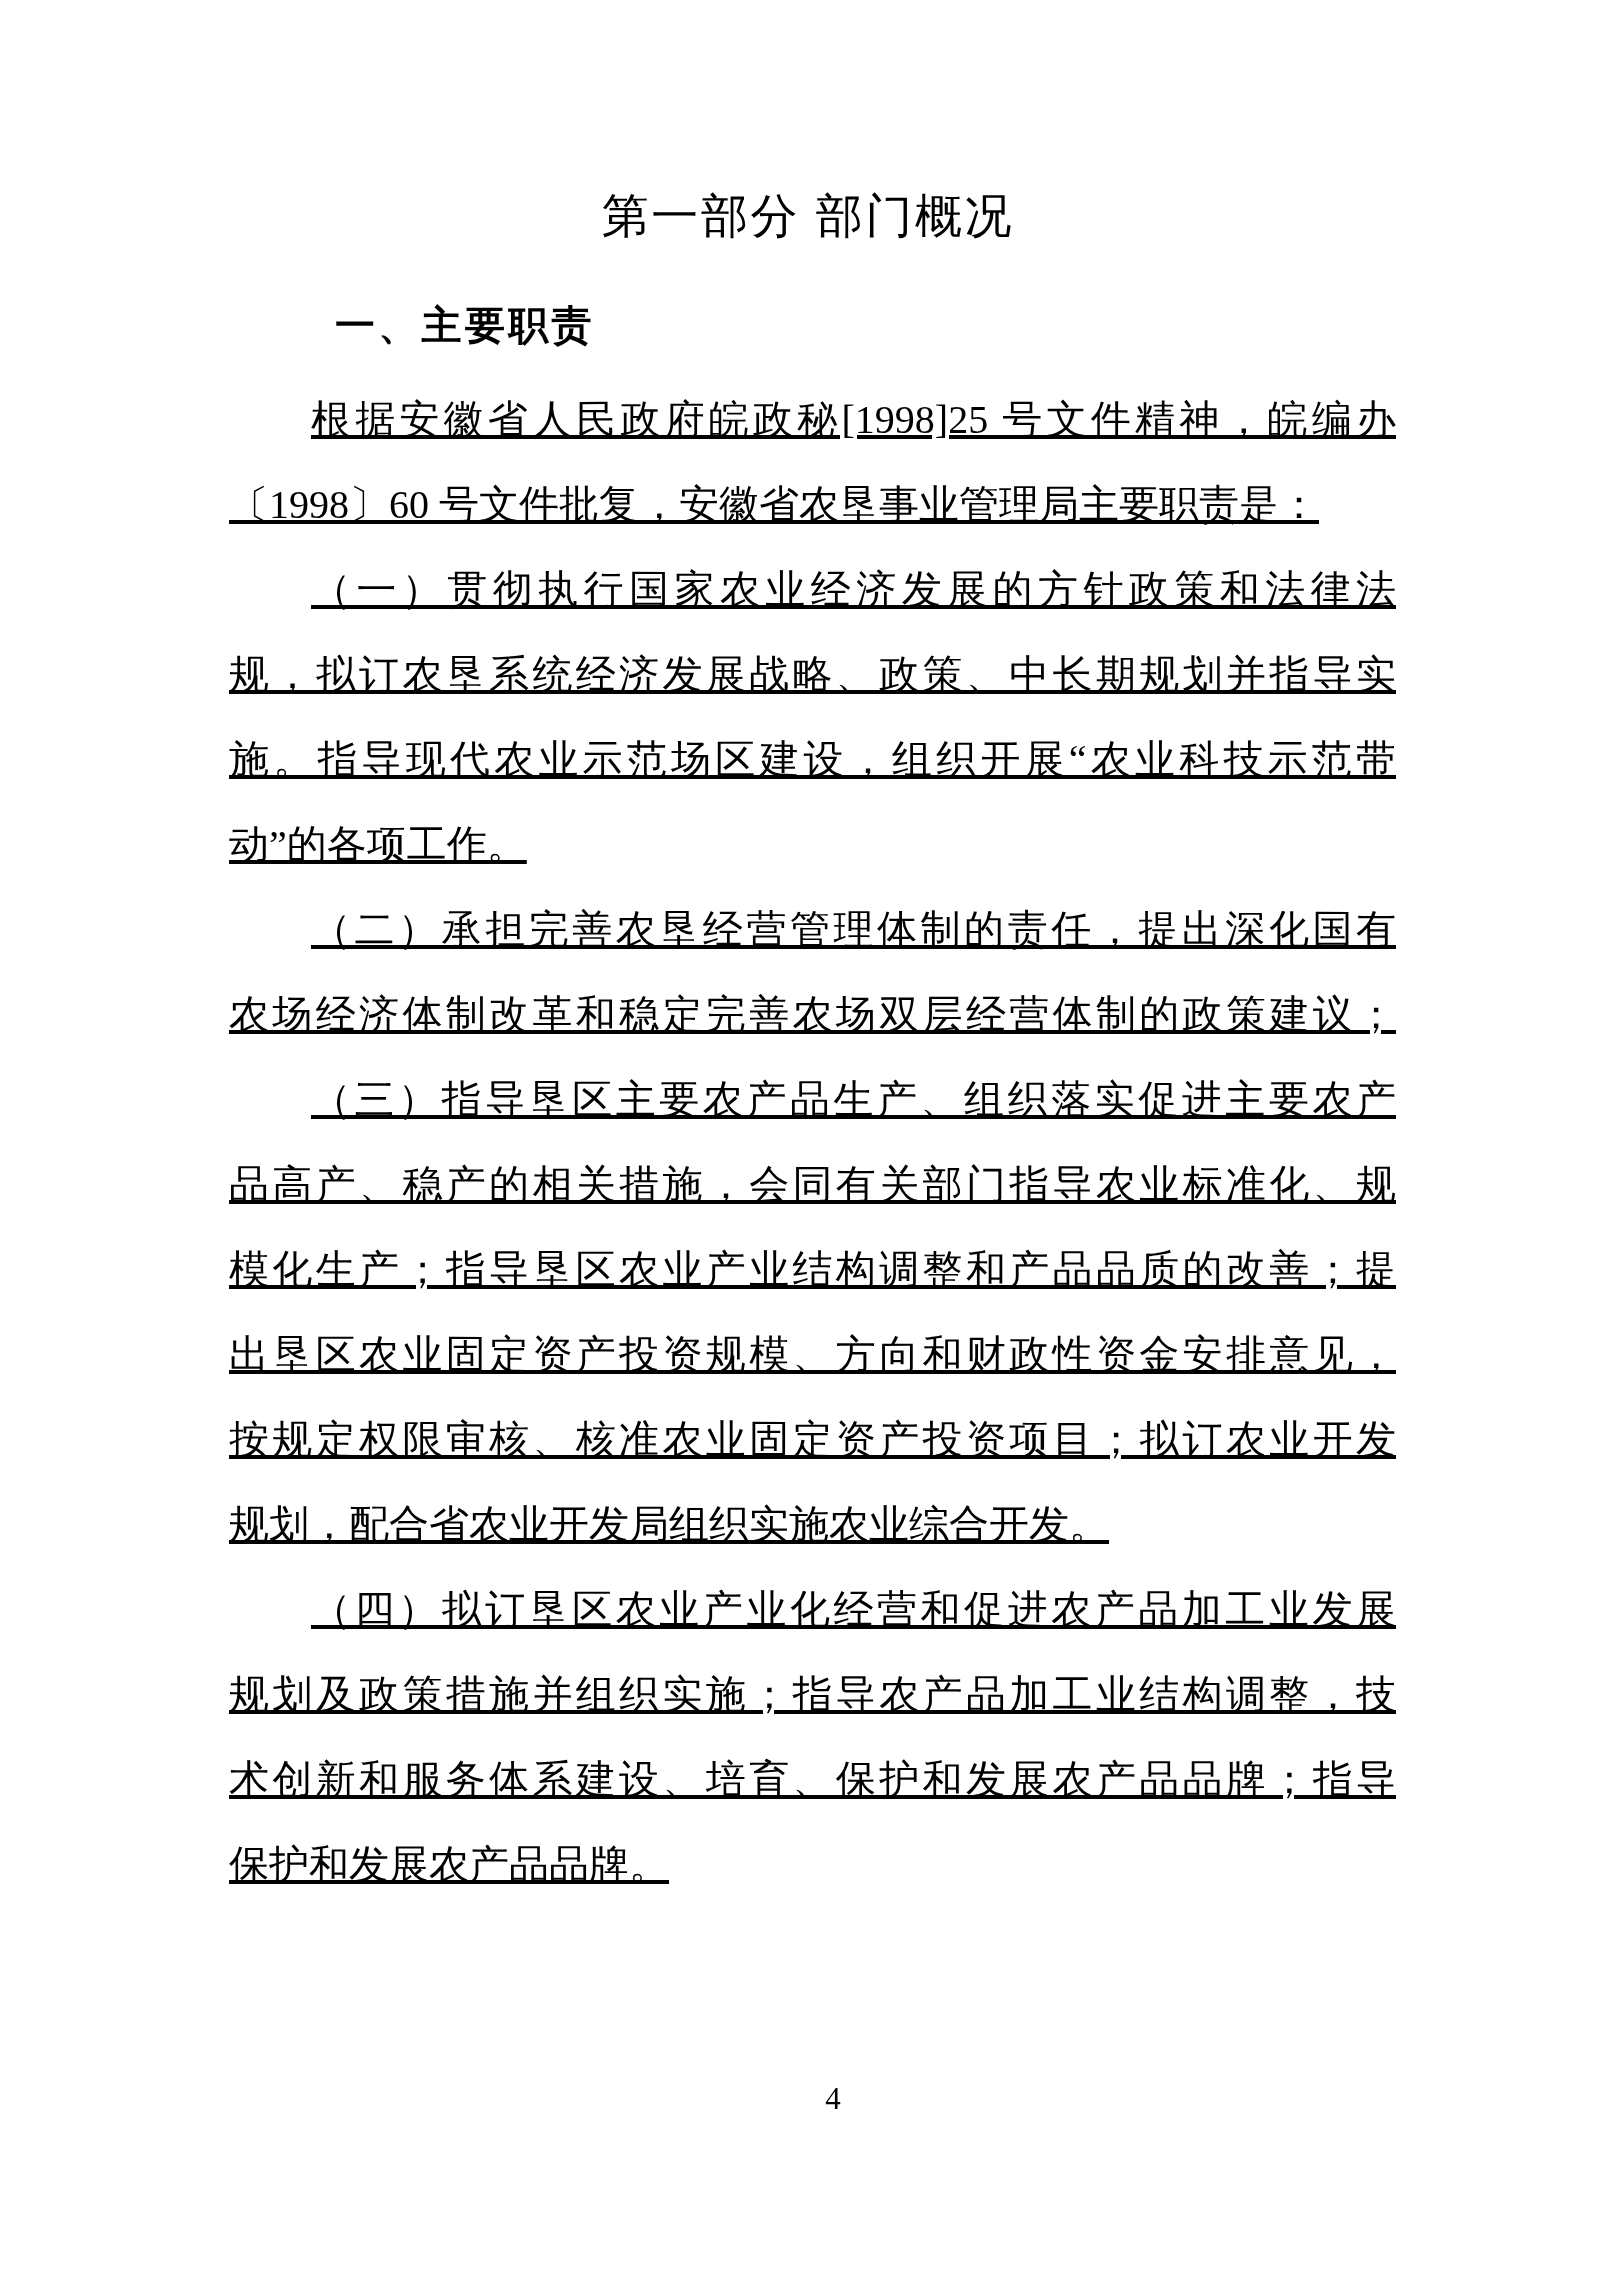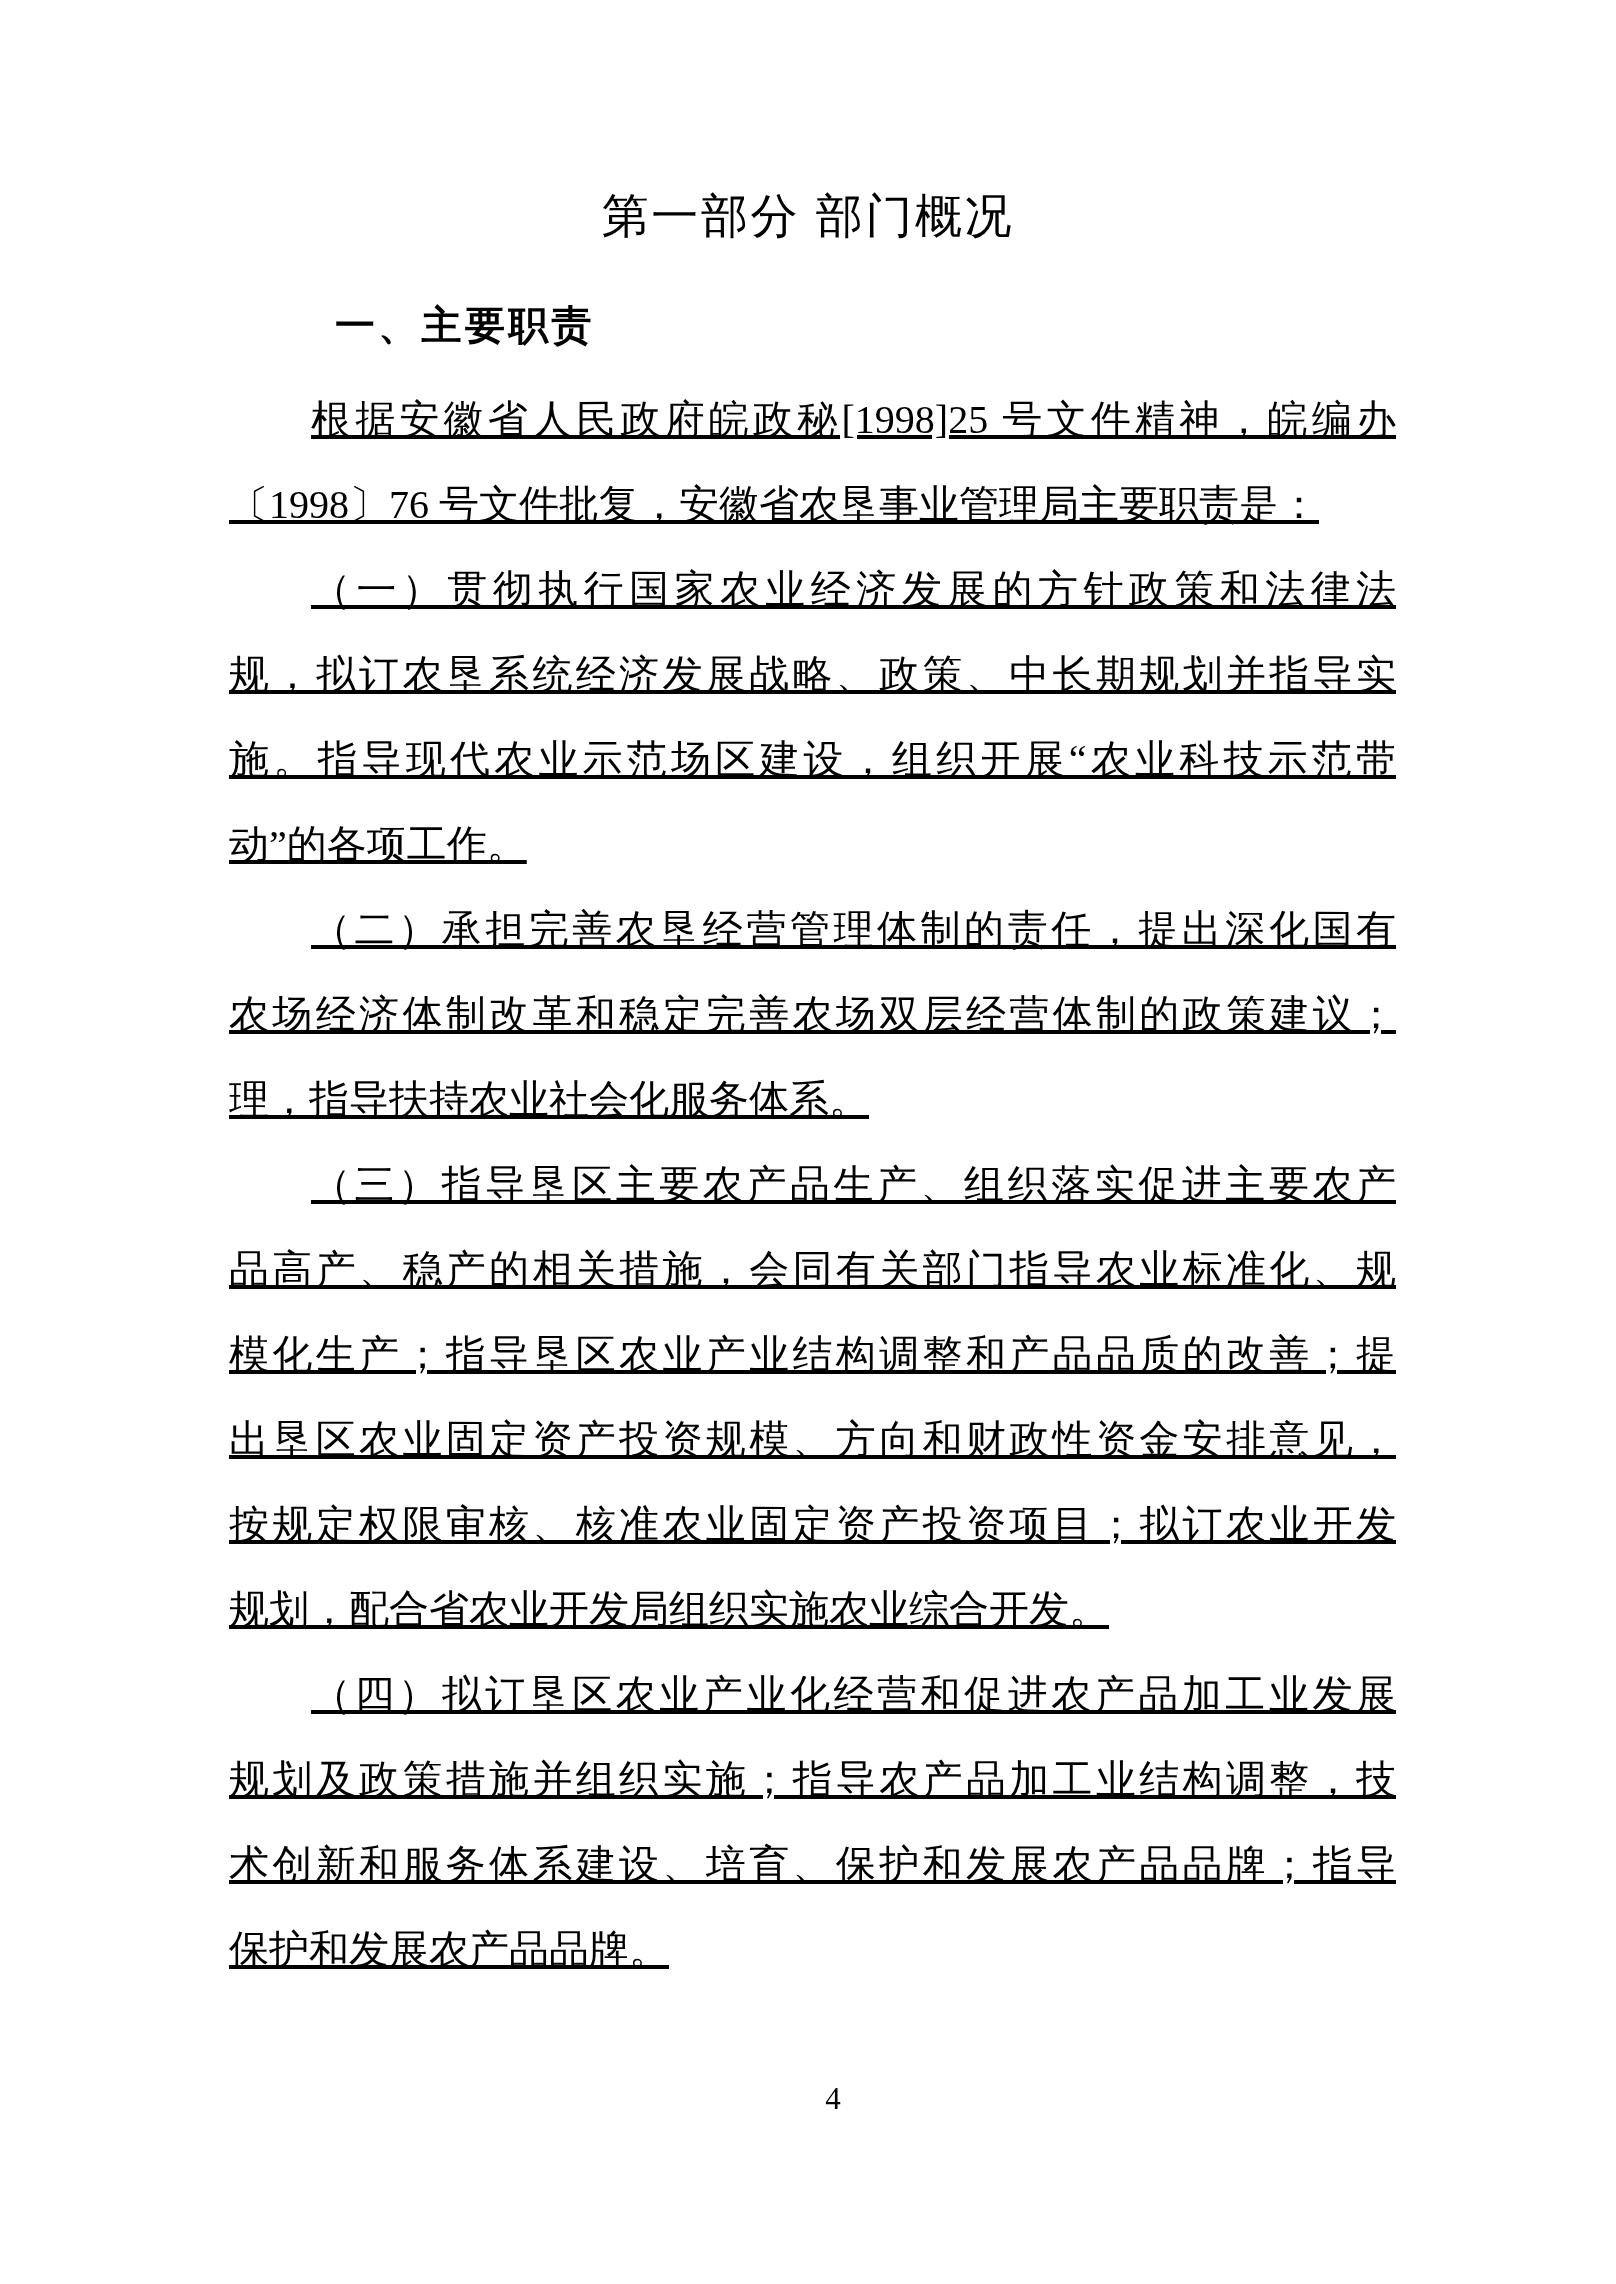--- a/index.html
+++ b/index.html
@@ -78,28 +78,27 @@
 </head>
 <body>
 
 <div class="page">
   <h1 class="doc-title">第一部分 部门概况</h1>
 
   <h2 class="section-heading">一、主要职责</h2>
 
   <div class="doc-body" id="doc-body">
       <div class="text-line first">根据安徽省人民政府皖政秘[1998]25 号文件精神，皖编办</div>
-      <div class="text-line last">〔1998〕76 号文件批复，安徽省农垦事业管理局主要职责是：</div>
+      <div class="text-line last">〔1998〕60 号文件批复，安徽省农垦事业管理局主要职责是：</div>
       <div class="text-line first">（一）贯彻执行国家农业经济发展的方针政策和法律法</div>
       <div class="text-line">规，拟订农垦系统经济发展战略、政策、中长期规划并指导实</div>
       <div class="text-line">施。指导现代农业示范场区建设，组织开展“农业科技示范带</div>
       <div class="text-line last">动”的各项工作。</div>
       <div class="text-line first">（二）承担完善农垦经营管理体制的责任，提出深化国有</div>
       <div class="text-line">农场经济体制改革和稳定完善农场双层经营体制的政策建议；</div>
-      <div class="text-line last">理，指导扶持农业社会化服务体系。</div>
       <div class="text-line first">（三）指导垦区主要农产品生产、组织落实促进主要农产</div>
       <div class="text-line">品高产、稳产的相关措施，会同有关部门指导农业标准化、规</div>
       <div class="text-line">模化生产；指导垦区农业产业结构调整和产品品质的改善；提</div>
       <div class="text-line">出垦区农业固定资产投资规模、方向和财政性资金安排意见，</div>
       <div class="text-line">按规定权限审核、核准农业固定资产投资项目；拟订农业开发</div>
       <div class="text-line last">规划，配合省农业开发局组织实施农业综合开发。</div>
       <div class="text-line first">（四）拟订垦区农业产业化经营和促进农产品加工业发展</div>
       <div class="text-line">规划及政策措施并组织实施；指导农产品加工业结构调整，技</div>
       <div class="text-line">术创新和服务体系建设、培育、保护和发展农产品品牌；指导</div>
       <div class="text-line last">保护和发展农产品品牌。</div>

